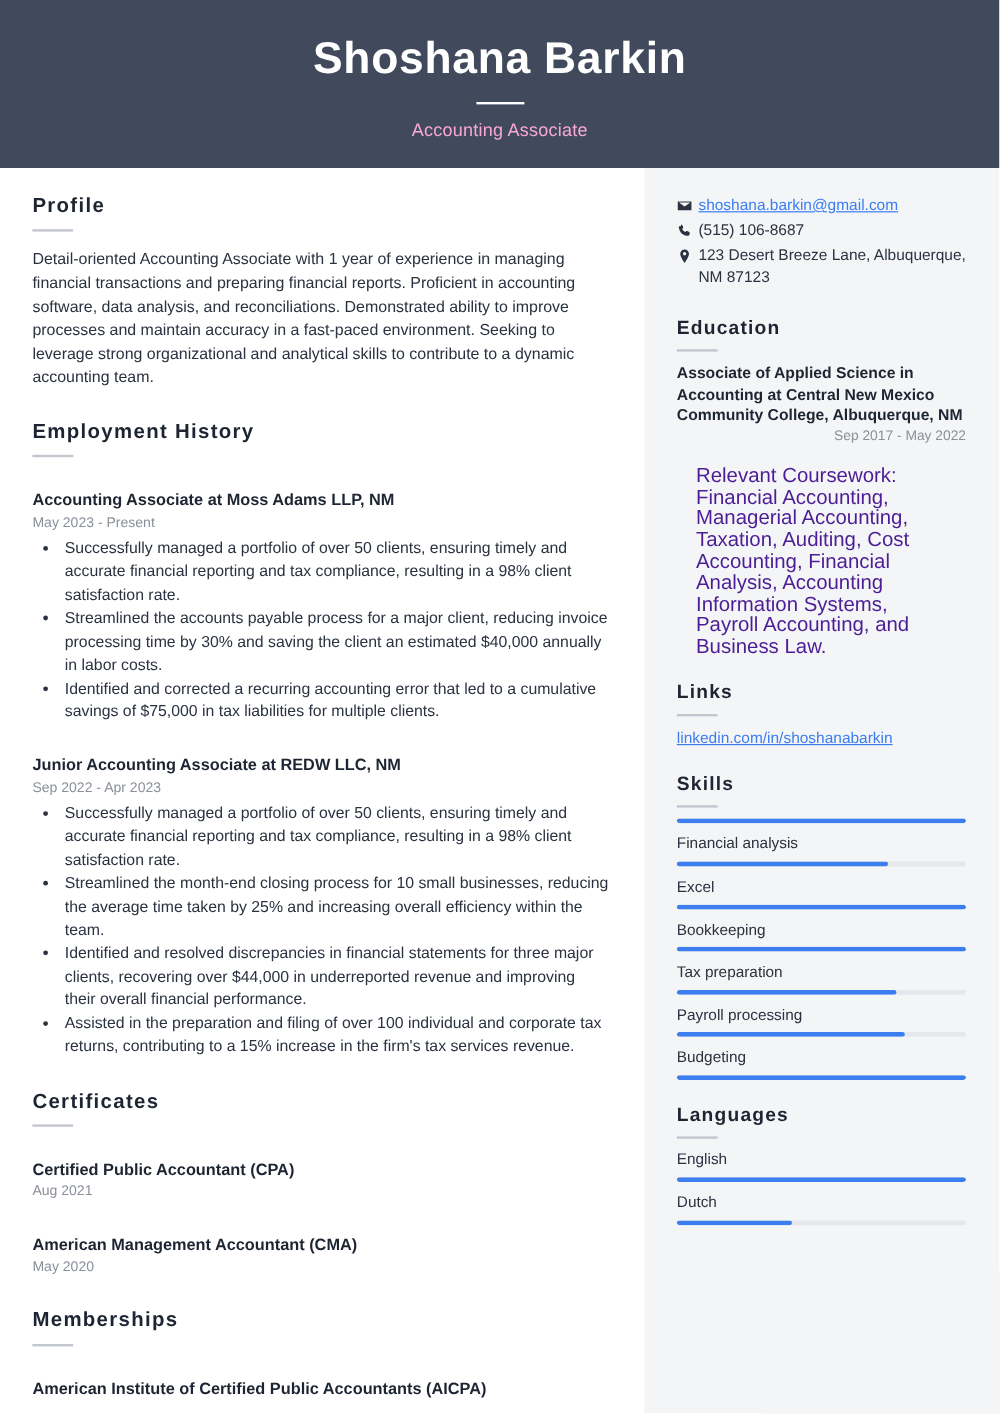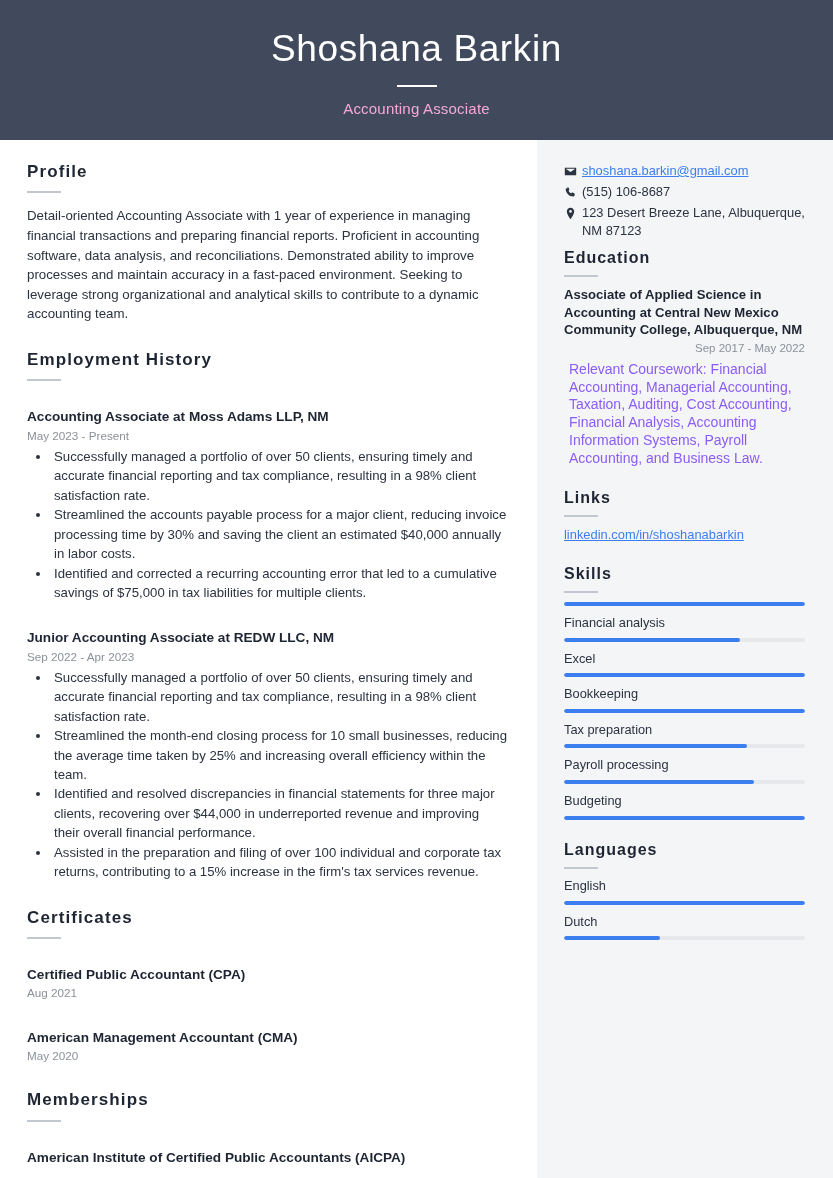--- a/index.html
+++ b/index.html
@@ -28,21 +28,21 @@
     color: #ffffff;
     display: flex;
     flex-direction: column;
     align-items: center;
     justify-content: center;
     box-sizing: border-box;
     padding-top: 6px;
   }
   .header-name {
     font-size: 37px;
-    font-weight: normal;
+    font-weight: bold;
     letter-spacing: 0.6px;
     line-height: 1.1;
     margin: 0;
     color: #ffffff;
   }
   .header-rule {
     width: 40px;
     height: 2px;
     background: #ffffff;
     margin: 15px 0 13px 0;
@@ -128,21 +128,21 @@
   }
   ul.bullets li {
     font-size: 13.2px;
     line-height: 19.4px;
     color: #2b3240;
     margin-bottom: 0px;
     padding-left: 3px;
   }
 
   
-  .contact-list { margin: 0 0 8px 0; }
+  .contact-list { margin: 0 0 24px 0; }
   .contact-row {
     display: flex;
     align-items: flex-start;
     margin-bottom: 3px;
   }
   .contact-icon {
     width: 18px;
     min-width: 18px;
     padding-top: 3px;
     color: #2b3240;
@@ -169,24 +169,24 @@
     margin: 0 0 1px 0;
   }
   .side-entry-date {
     font-size: 11.5px;
     color: #8b9099;
     margin: 0 0 2px 0;
     line-height: 1.4;
     text-align: right;
   }
   .side-entry-desc {
-    font-size: 14px;
+    font-size: 17px;
     line-height: 17.8px;
-    color: #8b5cf6;
-    margin: 5px;
+    color: #4c1d95;
+    margin: 16px;
   }
   .side-link {
     font-size: 12.9px;
     line-height: 18px;
     margin: 4px 0 0 0;
   }
 
   
   .skill-item { margin-bottom: 9px; }
   .skill-label {

